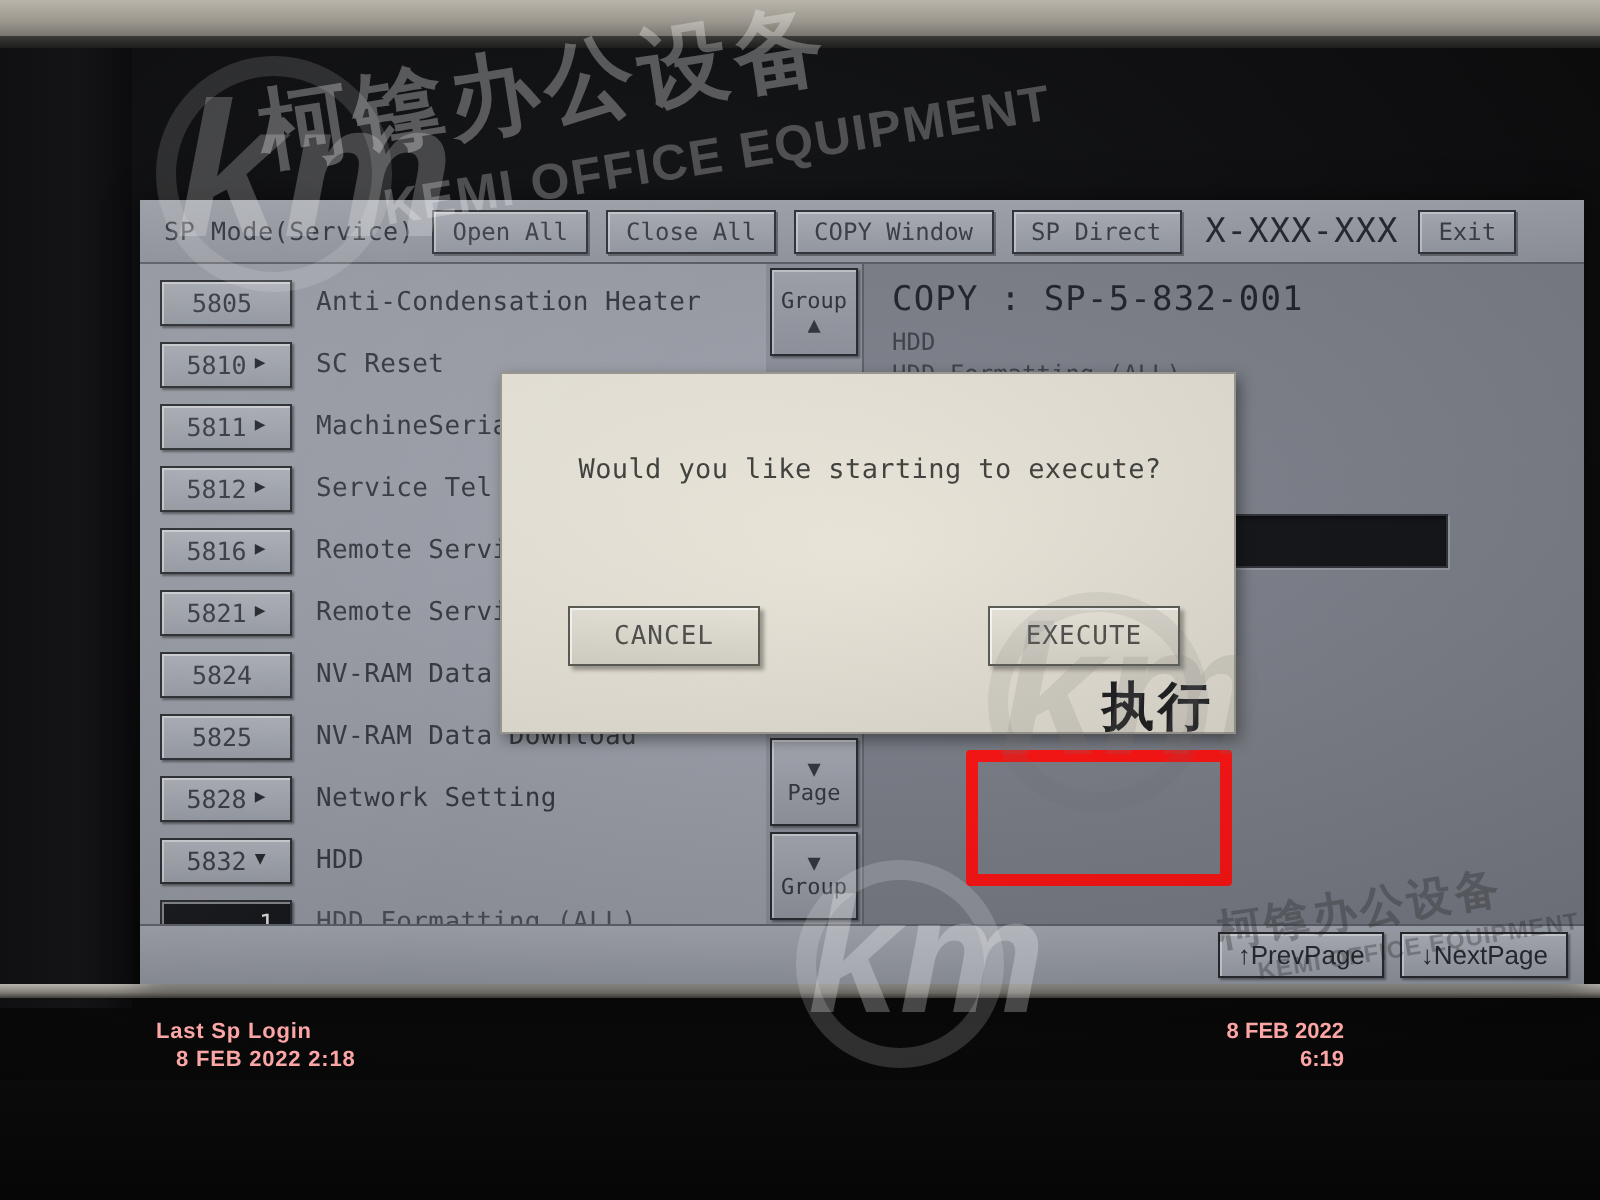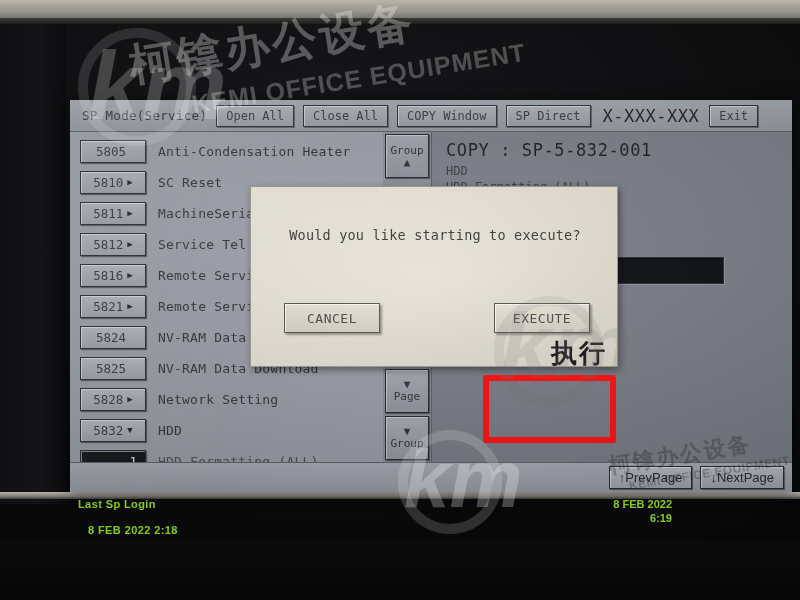--- a/index.html
+++ b/index.html
@@ -226,26 +226,26 @@
   }
   .annot-cn {
     position: absolute; left: 481px; top: 236px;
     font-family: "DejaVu Sans", sans-serif;
     font-weight: 700; font-size: 26px; color: #17181a;
     letter-spacing: 2px;
   }
 
   
   .statusbar {
-    position: absolute; left: 70px; top: 496px; width: 722px; height: 40px;
-    color: #84cc16;
+    position: absolute; left: 70px; top: 508px; width: 722px; height: 40px;
+    color: #fca5a5;
     font-family: "Liberation Sans", sans-serif;
   }
   .status-left { position: absolute; left: 8px; top: 2px; font-size: 11px; font-weight: 700; letter-spacing: .4px; }
-  .status-left .l2 { margin-left: 10px; margin-top: 14px; }
+  .status-left .l2 { margin-left: 10px; margin-top: 2px; }
   .status-right { position: absolute; right: 120px; top: 2px; font-size: 11px; font-weight: 700; text-align: right; }
   .status-right .l2 { margin-top: 2px; }
 
   
   .wm { position: absolute; pointer-events: none; user-select: none; }
   .wm-cn {
     left: 128px; top: 14px;
     font-family: "DejaVu Sans", sans-serif;
     font-size: 45px; font-weight: 700; color: rgba(255,255,255,.30);
     transform: rotate(-9deg); letter-spacing: 3px;

